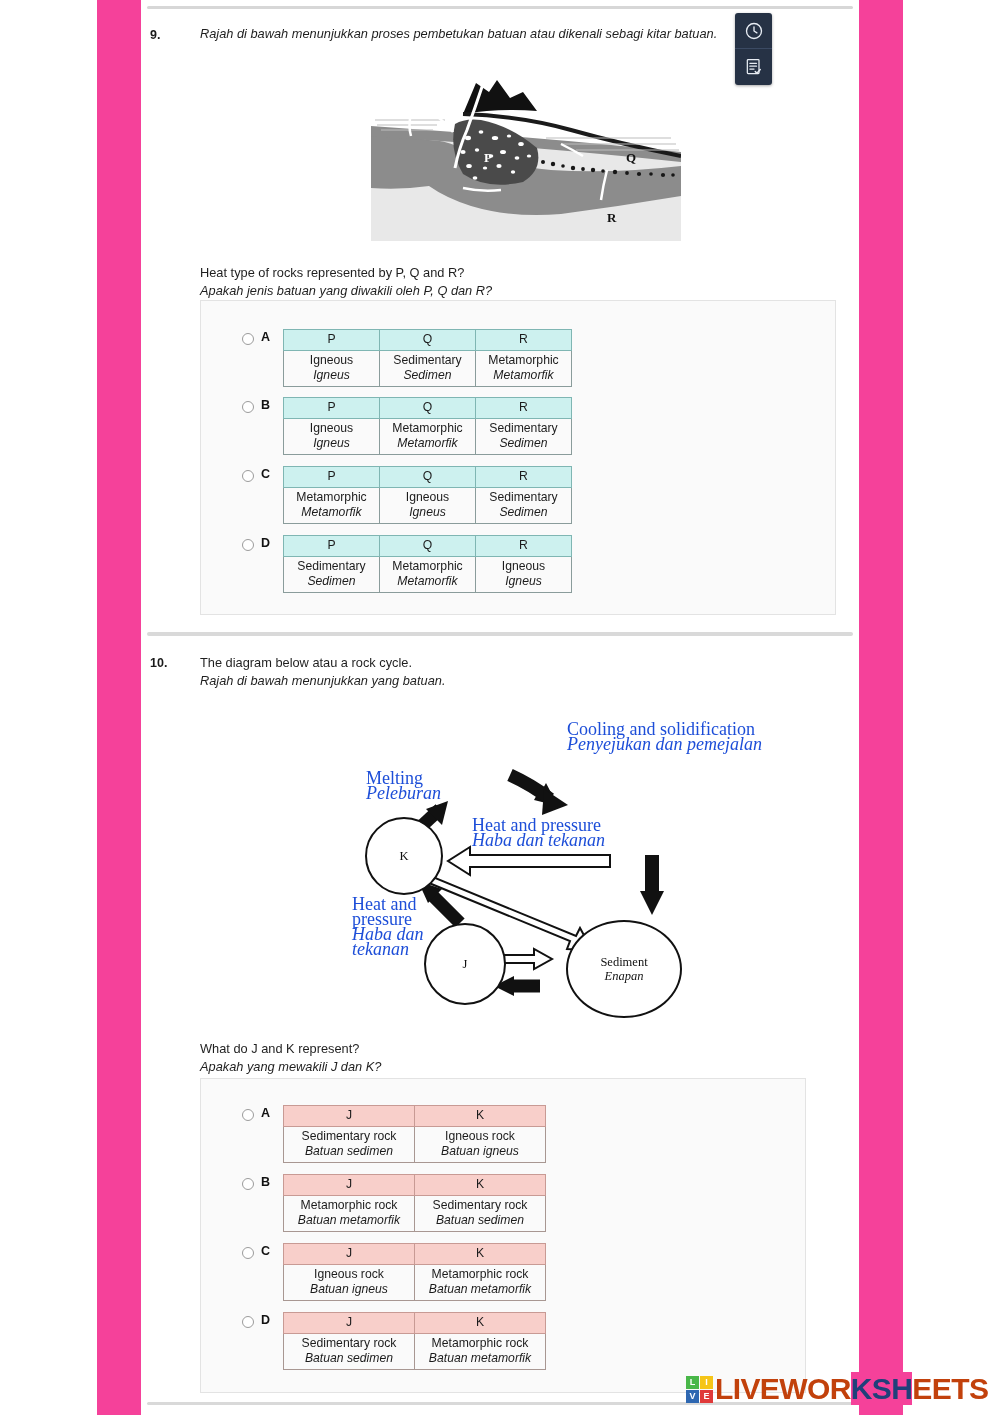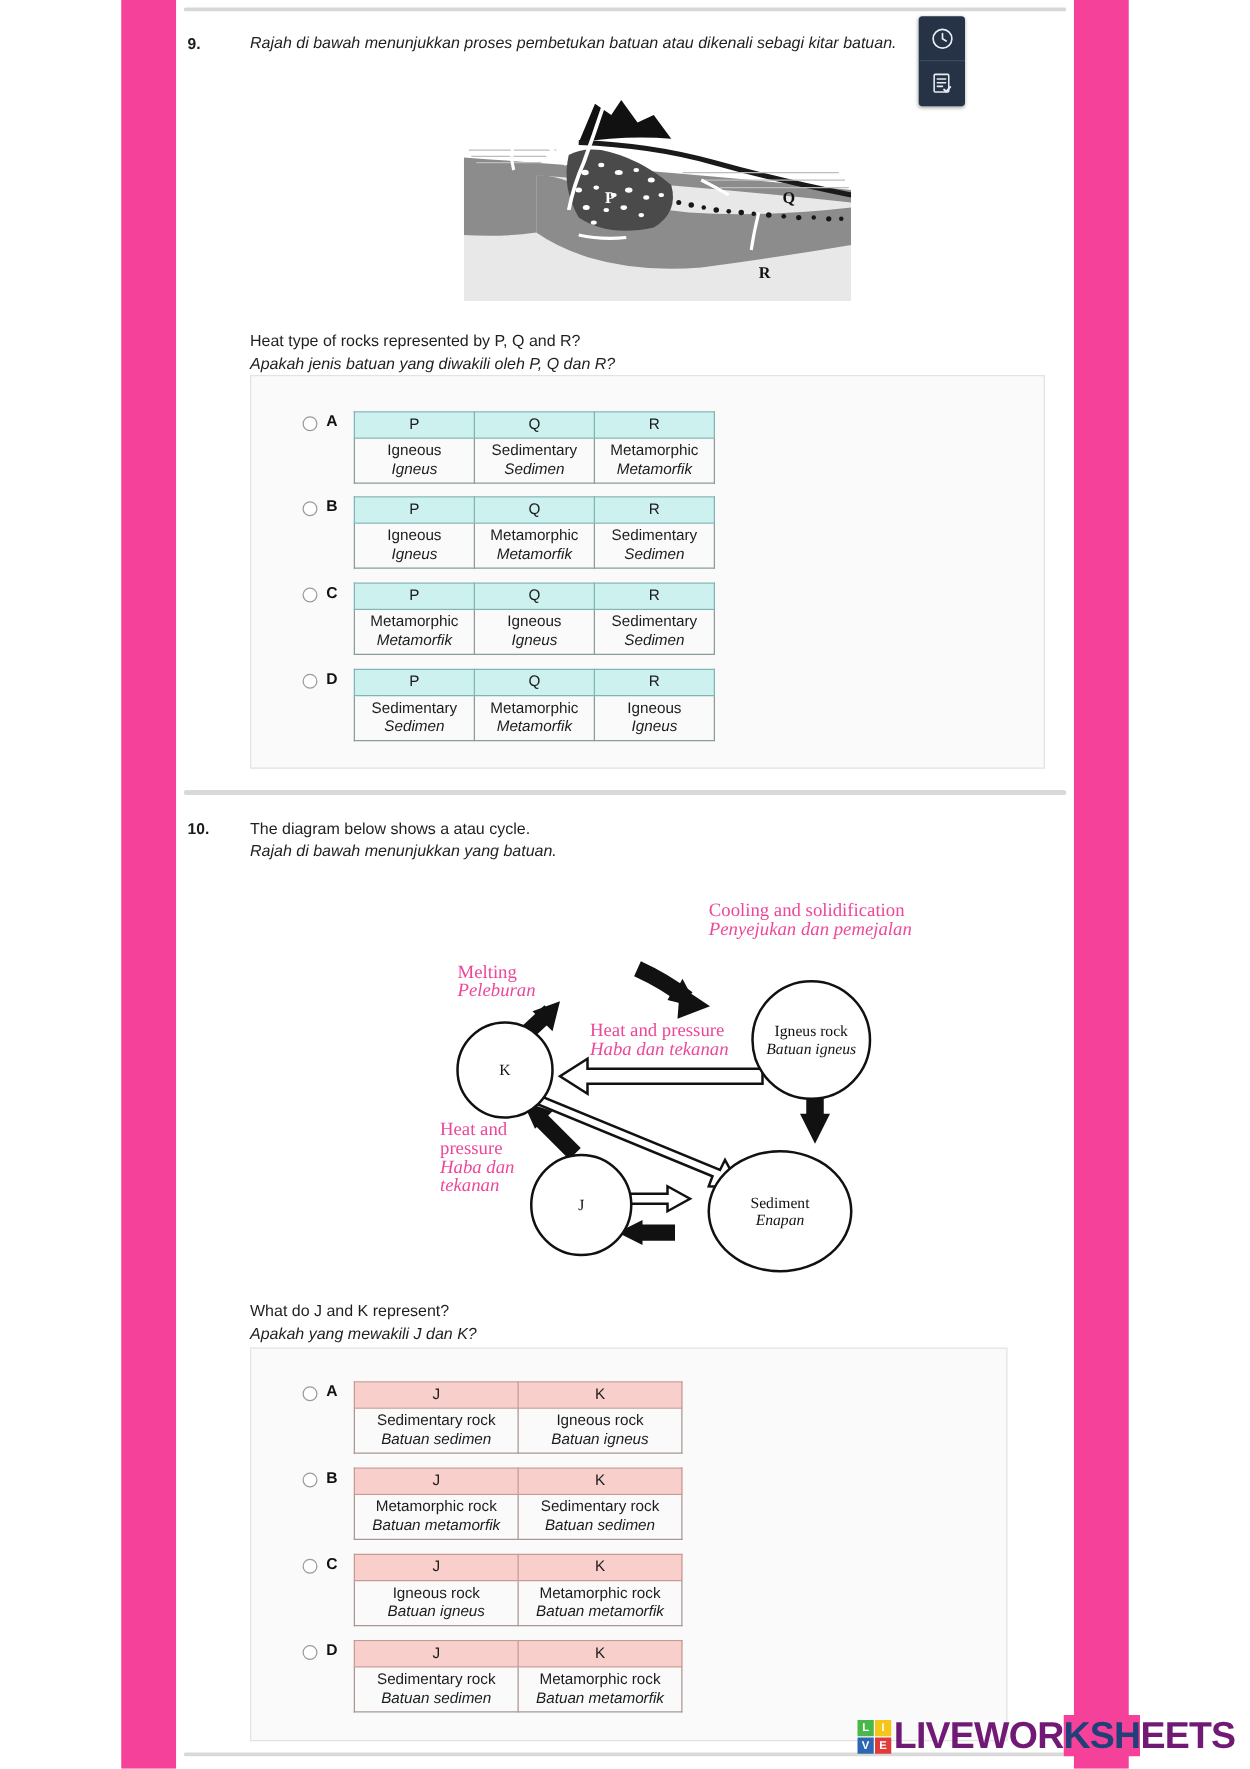--- a/index.html
+++ b/index.html
@@ -67,21 +67,21 @@
   table.ans.pink td.hdr { background: #f8cfca; border-color:#c89a94; }
   table.ans.pink td { border-color:#a89792; }
   table.ans td .en { display:block; }
   table.ans td .ms { display:block; font-style: italic; }
 
   
   .fig9 { position:absolute; left: 371px; top: 78px; width: 310px; height: 163px; background:#fff; overflow:hidden; }
 
   
   .fig10 { position:absolute; left: 352px; top: 705px; width: 390px; height: 315px; }
-  .fig10 .lbl { position:absolute; font-family: "Liberation Serif", serif; font-size: 15px; color:#ec4899; line-height:15px; white-space:nowrap;}
+  .fig10 .lbl { position:absolute; font-family: "Liberation Serif", serif; font-size: 18px; color:#1d4ed8; line-height:15px; white-space:nowrap;}
   .fig10 .lbl i { font-style: italic; }
   .circ {
     position:absolute; border: 2px solid #111; border-radius: 50%;
     display:flex; align-items:center; justify-content:center; text-align:center;
     font-family:"Liberation Serif", serif; font-size: 12.5px; color:#111; line-height: 14px;
     background:#fff;
   }
   .circ i { font-style: italic; }
 
   
@@ -89,21 +89,21 @@
   .lw-grid { display:grid; grid-template-columns: 13px 13px; grid-template-rows: 13px 13px; gap:1px; margin-right:2px; }
   .lw-grid span {
     display:flex; align-items:center; justify-content:center;
     font-size: 9px; font-weight: bold; color:#fff; font-family:"Liberation Sans", sans-serif;
   }
   .lw-l { background:#49b749; }
   .lw-i { background:#f5c518; }
   .lw-v { background:#2e67b1; }
   .lw-e { background:#e03a3a; }
   .lw-text { font-size: 30px; font-weight: bold; letter-spacing: -0.6px; font-family:"Liberation Sans", sans-serif; }
-  .lw-text .a { color:#701a75; }
+  .lw-text .a { color:#c2410c; }
   .lw-text .b { color:#20407a; background:#f5419a; }
 </style>
 </head>
 <body>
 
 <div id="page">
 
   <div class="pink-bar left"></div>
   <div class="pink-bar right"></div>
   <div class="sheet"></div>
@@ -325,21 +325,21 @@
                 <span class="ms">Igneus</span>
               </td>
         </tr>
       </tbody>
         </table>
     </div>
   </div>
 
   <div class="q-num" style="left:150px; top:656px;">10.</div>
   <div class="q-stem" style="left:200px; top:654px; width:560px;">
-    <div>The diagram below shows a atau cycle.</div>
+    <div>The diagram below atau a rock cycle.</div>
     <div class="ms">Rajah di bawah menunjukkan yang batuan.</div>
   </div>
 
   <div class="fig10">
     <svg width="390" height="315" viewBox="0 0 390 315" style="position:absolute;left:0;top:0;">
       <defs>
         <marker id="solidhead" markerWidth="6" markerHeight="6" refX="1" refY="3" orient="auto">
           <path d="M0,0 L6,3 L0,6 Z" fill="#111"></path>
         </marker>
       </defs>
@@ -360,26 +360,20 @@
 
       <path d="M258 150 L118 150 L118 142 L96 156 L118 170 L118 162 L258 162 Z" fill="#fff" stroke="#111" stroke-width="2"></path>
 
       <path d="M108 218 L80 190" stroke="#111" stroke-width="13" fill="none"></path>
       <path d="M66 176 L90 184 L76 198 Z" fill="#111"></path>
 
       <path d="M60 130 L88 104" stroke="#111" stroke-width="13" fill="none"></path>
       <path d="M96 96 L90 120 L74 104 Z" fill="#111"></path>
     </svg>
 
-    <div class="circ" style="left:249px; top:79px; width:96px; height:96px;">
-      <div>
-        <span>Igneus rock</span><br>
-        <i>Batuan igneus</i>
-      </div>
-    </div>
     <div class="circ" style="left:214px; top:215px; width:116px; height:98px;">
       <div>
         <span>Sediment</span><br>
         <i>Enapan</i>
       </div>
     </div>
     <div class="circ" style="left:13px; top:112px; width:78px; height:78px;">
       <span>K</span>
     </div>
     <div class="circ" style="left:72px; top:218px; width:82px; height:82px;">

